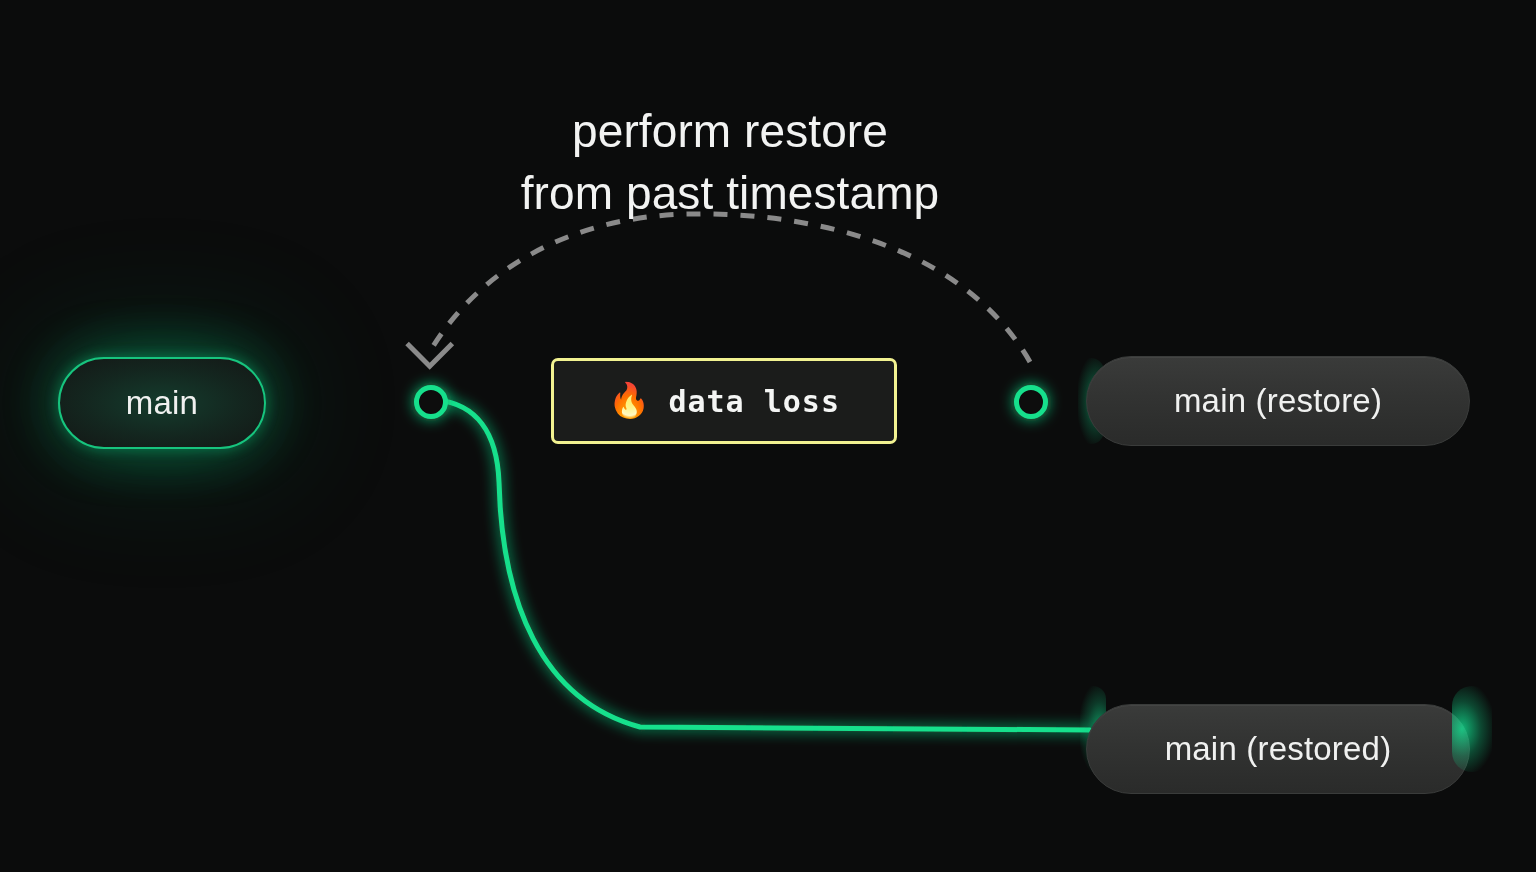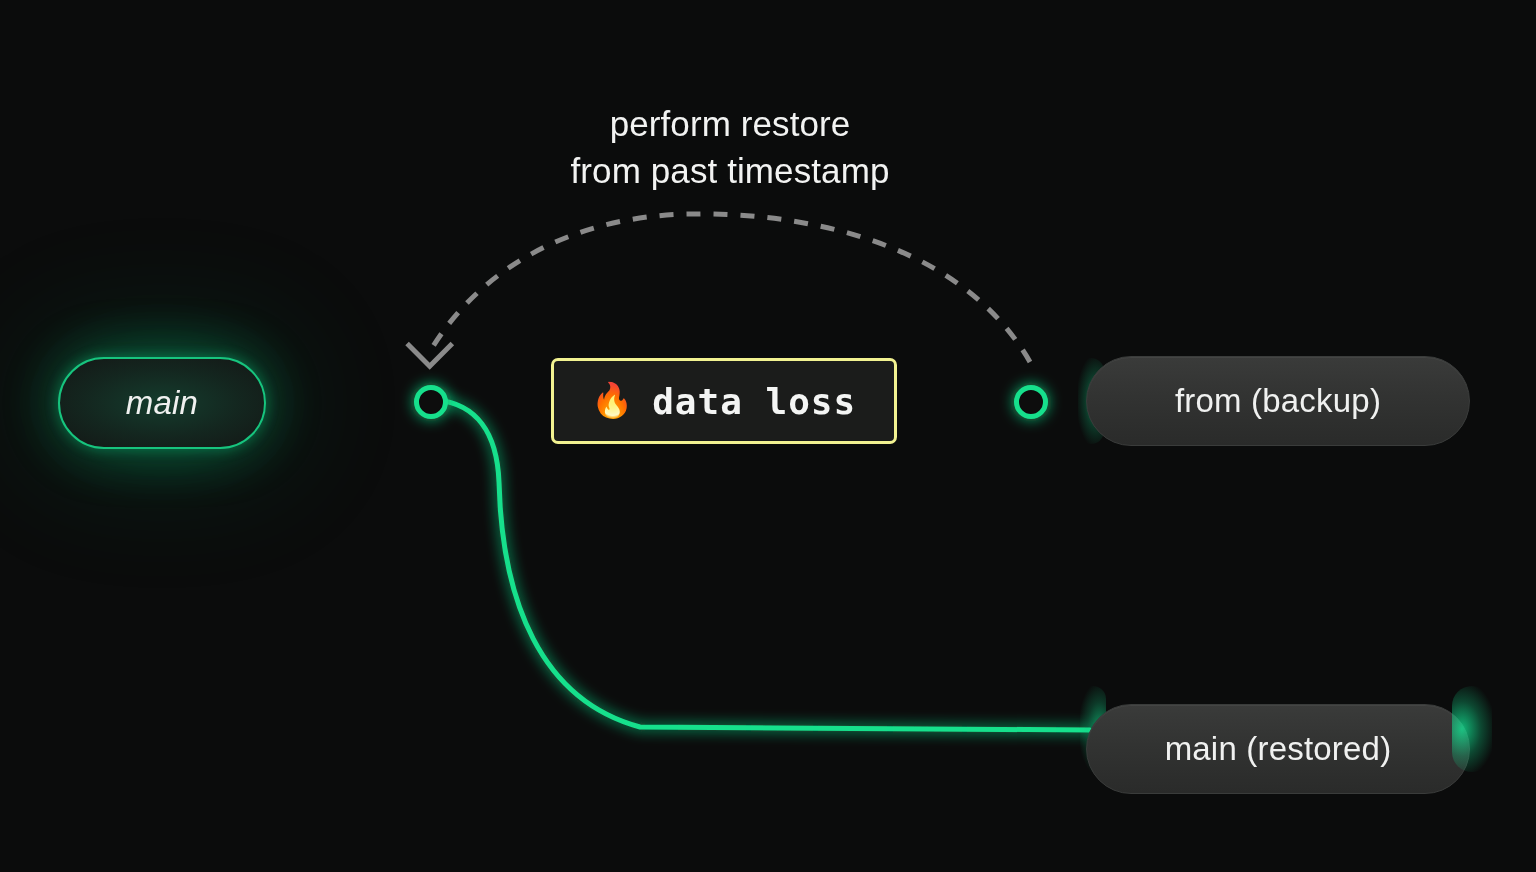--- a/index.html
+++ b/index.html
@@ -24,21 +24,21 @@
   }
 
   
   .caption {
     position: absolute;
     left: 430px;
     top: 100px;
     width: 600px;
     text-align: center;
     color: #f2f3f2;
-    font-size: 35px;
+    font-size: 46px;
     line-height: 1.35;
     letter-spacing: 0.1px;
     white-space: pre-line;
   }
 
   
   .pill {
     position: absolute;
     display: flex;
     align-items: center;
@@ -56,21 +56,20 @@
     width: 208px;
     height: 92px;
     border: 2px solid #17c47e;
     background:
       radial-gradient(ellipse at 50% 50%, rgba(22,160,110,0.22) 0%, rgba(16,90,65,0.10) 55%, rgba(20,22,21,0.95) 100%),
       #14201b;
     box-shadow:
       0 0 12px 2px rgba(16,220,140,0.28),
       0 0 46px 16px rgba(14,190,120,0.16),
       0 0 110px 46px rgba(12,160,100,0.10);
-    font-style: italic;
   }
 
   .pill-grey {
     width: 384px;
     height: 90px;
     border: 1px solid #3a3c3b;
     background: linear-gradient(180deg, #3a3b3a 0%, #323332 45%, #2a2b2a 100%);
     box-shadow: inset 0 1px 0 rgba(255,255,255,0.05);
   }
   .pill-backup { left: 1086px; top: 356px; }
@@ -113,21 +112,21 @@
     justify-content: center;
     gap: 18px;
   }
   .dataloss .emoji {
     font-size: 34px;
     line-height: 1;
     transform: translateY(-1px);
   }
   .dataloss .label {
     font-family: "DejaVu Sans Mono", "Liberation Mono", monospace;
-    font-size: 36px;
+    font-size: 30px;
     font-weight: 700;
     color: #f4f5f4;
     letter-spacing: 1px;
   }
 </style>
 </head>
 <body>
 
 <div id="stage">
 
@@ -173,21 +172,21 @@
     <span>main</span>
   </div>
 
   <div class="dataloss">
     <span class="emoji">🔥</span>
     <span class="label">data loss</span>
   </div>
 
   <div class="edge-glow glow-backup-left"></div>
   <div class="pill pill-grey pill-backup">
-    <span>from (backup)</span>
+    <span>main (restore)</span>
   </div>
 
   <div class="edge-glow glow-restored-left"></div>
   <div class="pill pill-grey pill-restored">
     <span>main (restored)</span>
   </div>
   <div class="edge-glow glow-restored-right"></div>
 
 </div>
 

